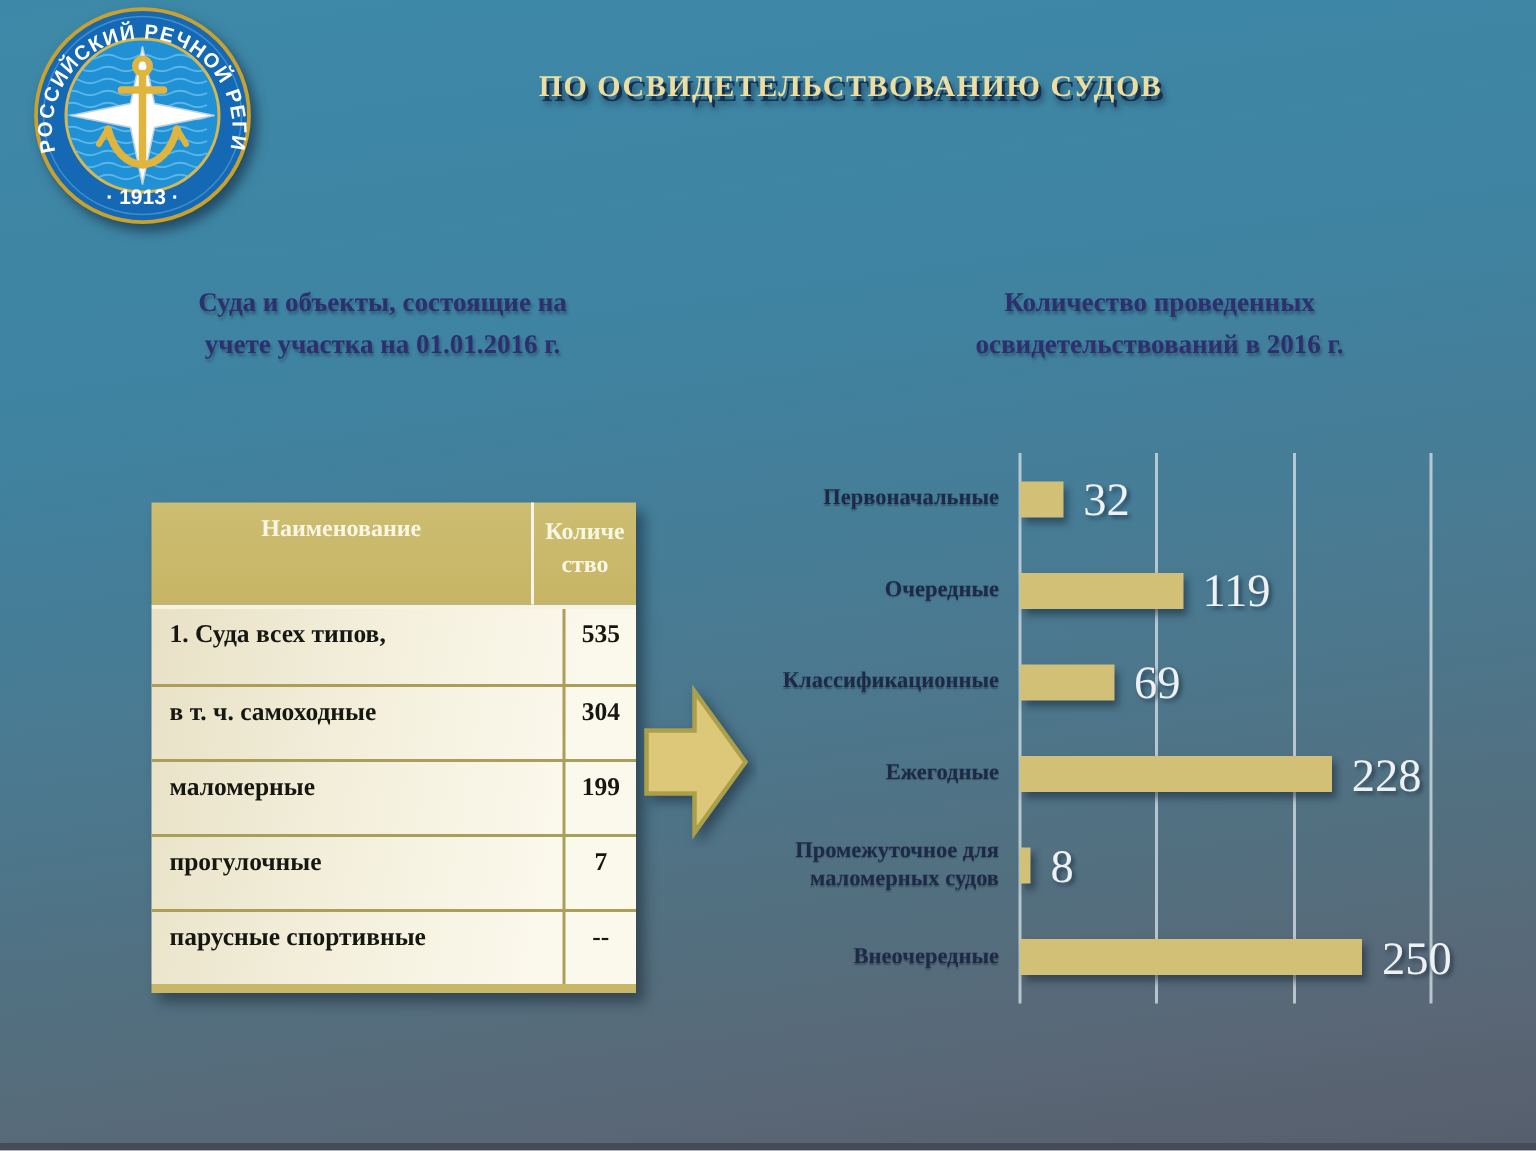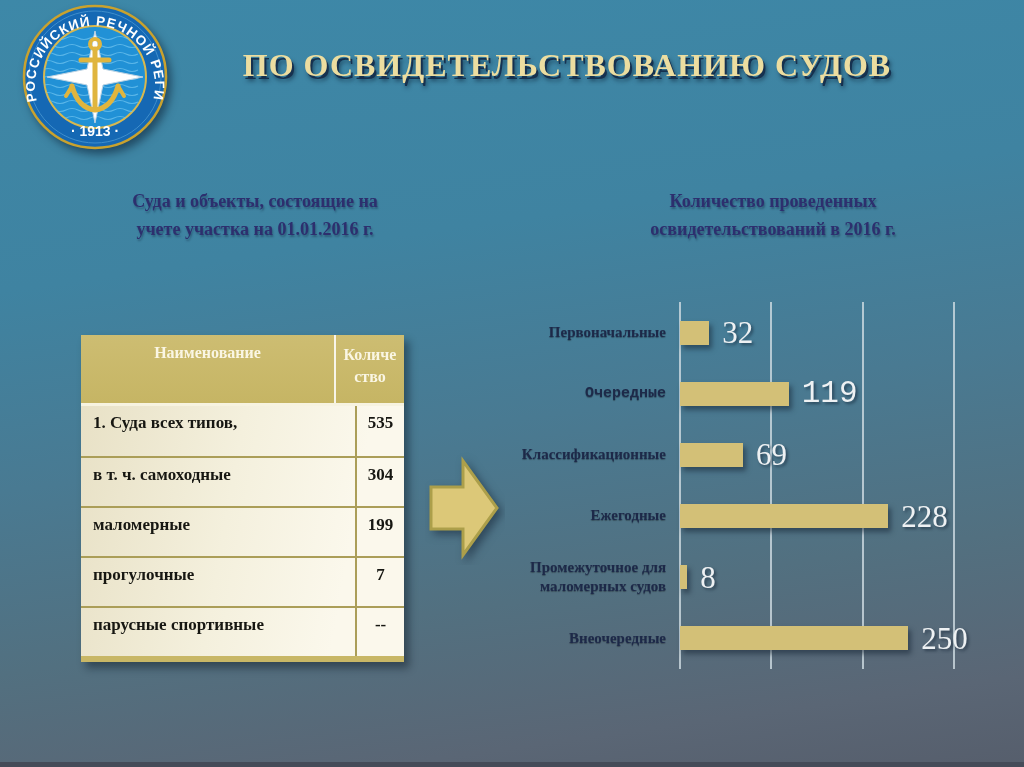--- a/index.html
+++ b/index.html
@@ -4,35 +4,35 @@
 <style>
   html,body{margin:0;padding:0;}
   body{width:1024px;height:767px;overflow:hidden;position:relative;
        font-family:"Liberation Serif", serif;}
   .slide{position:absolute;inset:0;
     background:linear-gradient(172deg,#3d88a8 0%,#3f83a1 32%,#497a92 54%,#527080 74%,#5a6675 90%,#565e6c 100%);}
   .bottom-strip{position:absolute;left:0;right:0;bottom:0;height:5px;background:#454b58;}
 
   
   .title{position:absolute;left:170px;right:60px;top:47px;text-align:center;
-    font-size:32px;font-weight:bold;letter-spacing:1px;color:#ecdda0;
+    font-size:20px;font-weight:bold;letter-spacing:1px;color:#ecdda0;
     text-shadow:2px 3px 0 #16314f, 3px 5px 4px rgba(8,24,44,.55);}
 
   
   .subtitle{position:absolute;top:188px;width:330px;text-align:center;
     font-size:18px;font-weight:bold;color:#2d2f6e;line-height:1.55;
     text-shadow:1px 2px 2px rgba(10,20,45,.35);}
   .subtitle.left{left:90px;}
   .subtitle.right{left:608px;}
 
   
   .logo{position:absolute;left:22px;top:4px;filter:drop-shadow(4px 5px 4px rgba(4,18,38,.5));}
 
   
-  .vtable{position:absolute;left:81px;top:335px;width:323px;
+  .vtable{position:absolute;left:101px;top:335px;width:323px;
     box-shadow:5px 6px 8px rgba(12,22,34,.45);}
   .vtable .thead{position:relative;height:68px;display:flex;
     background:linear-gradient(180deg,#cdbd72 0%,#c6b564 100%);
     color:#faf6e4;font-weight:bold;font-size:16px;}
   .vtable .thead .c1{width:253px;display:flex;align-items:flex-start;justify-content:center;padding-top:9px;}
   .vtable .thead .c2{width:70px;text-align:center;padding-top:9px;line-height:1.35;
     border-left:2px solid rgba(255,255,255,.85);box-sizing:border-box;}
   .vtable .hsep{height:3px;background:#f7f3e0;}
   .vtable .tbody{position:relative;
     background:linear-gradient(100deg,#e8e1c6 0%,#f4f0dd 45%,#fbf8ec 80%);}
@@ -161,21 +161,21 @@
   <div class="chart" id="chart">
       <div class="gridline" style="left: 179px;"></div>
       <div class="gridline" style="left: 270.333px;"></div>
       <div class="gridline" style="left: 361.667px;"></div>
       <div class="gridline" style="left: 453px;"></div>
       <div class="bar-row" style="top: 0px; height: 61.1667px;">
         <div class="bar-label">Первоначальные</div>
         <div class="bar-rect" style="left: 180px; width: 29.2267px; top: 18.5833px; background: rgb(211, 192, 119);"></div>
         <div class="bar-value" style="left: 222.227px; top: 15.0833px;">32</div>
       </div>
-      <div class="bar-row" style="top: 61.1667px; height: 61.1667px; font-family: Liberation Mono, monospace;">
+      <div class="bar-row" style="top: 61.1667px; height: 61.1667px;">
         <div class="bar-label">Очередные</div>
         <div class="bar-rect" style="left: 180px; width: 108.687px; top: 18.5833px; background: rgb(211, 192, 119);"></div>
         <div class="bar-value" style="left: 301.687px; top: 15.0833px;">119</div>
       </div>
       <div class="bar-row" style="top: 122.333px; height: 61.1667px;">
         <div class="bar-label">Классификационные</div>
         <div class="bar-rect" style="left: 180px; width: 63.02px; top: 18.5833px; background: rgb(211, 192, 119);"></div>
         <div class="bar-value" style="left: 256.02px; top: 15.0833px;">69</div>
       </div>
       <div class="bar-row" style="top: 183.5px; height: 61.1667px;">

